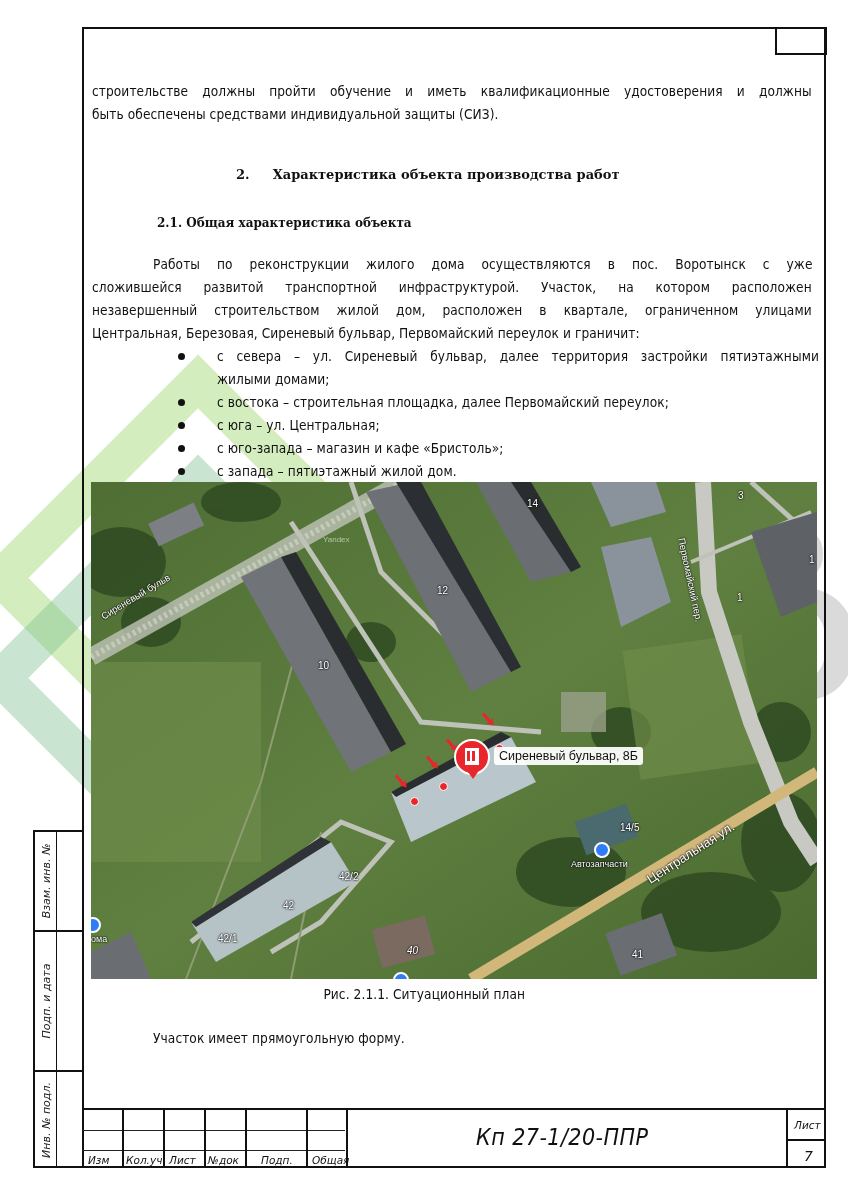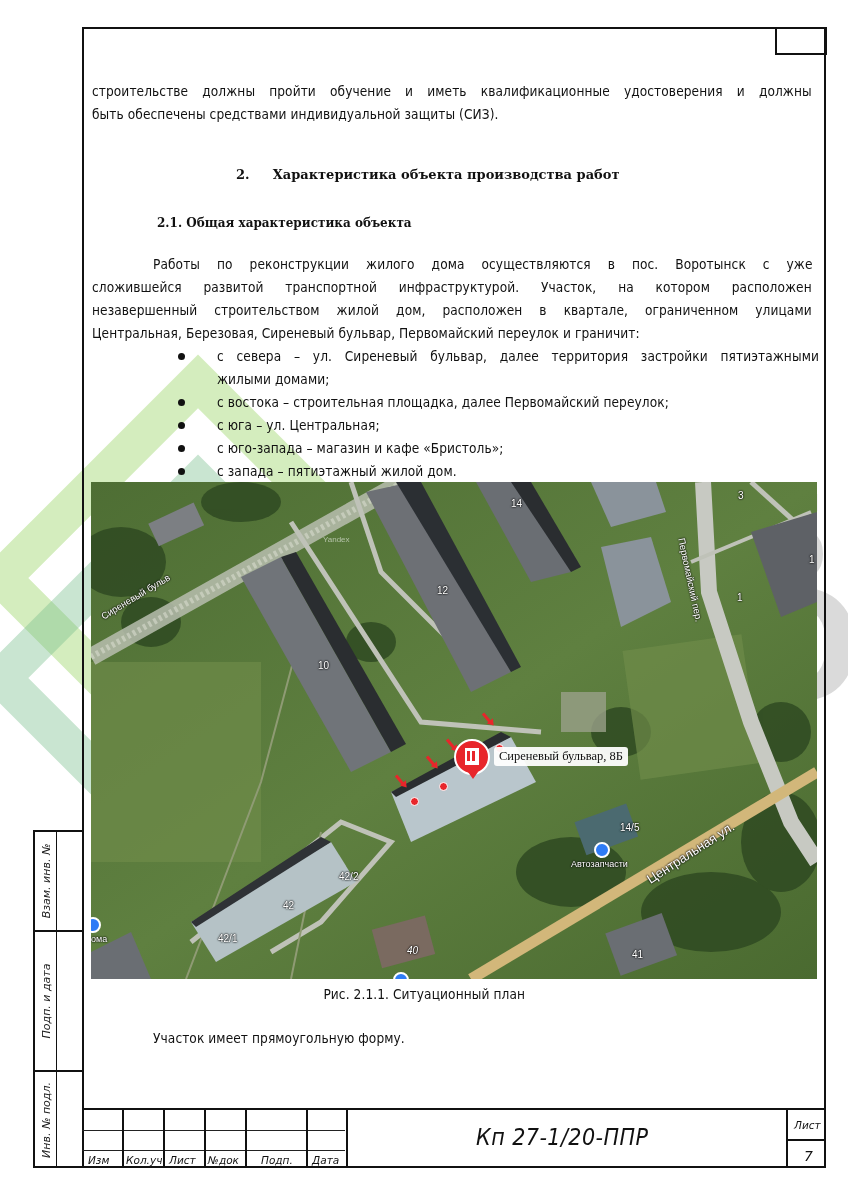--- a/index.html
+++ b/index.html
@@ -30,21 +30,21 @@
   .bullet-dot { position:absolute; width:7px; height:7px; border-radius:50%; background:#111; }
 
   
   .map { position:absolute; left:91px; top:482px; width:726px; height:497px; overflow:hidden; background:#5a7a3c; }
   .map svg { position:absolute; left:0; top:0; }
   .map-label { position:absolute; font-family:"Liberation Sans", sans-serif; font-size:10px; color:#fff; text-shadow:0 0 2px #000, 0 0 2px #000; white-space:nowrap; }
   .addr-pin { position:absolute; left:363px; top:257px; width:36px; height:36px; border-radius:50%; background:#e8262b; border:2px solid #fff; box-sizing:border-box; }
   .addr-pin-tail { position:absolute; left:377px; top:290px; width:0; height:0; border-left:5px solid transparent; border-right:5px solid transparent; border-top:7px solid #e8262b; }
   .addr-pin-icon { position:absolute; left:9px; top:7px; width:14px; height:17px; background:#fff; }
   .addr-pin-icon::before { content:""; position:absolute; left:2px; top:3px; width:3px; height:10px; background:#e8262b; box-shadow:5px 0 0 #e8262b; }
-  .addr-label { position:absolute; left:403px; top:265px; background:rgba(255,255,255,0.94); border-radius:3px; padding:2px 5px; font-family:Liberation Serif, serif; font-size:12.5px; color:#111; white-space:nowrap; }
+  .addr-label { position:absolute; left:403px; top:265px; background:rgba(255,255,255,0.94); border-radius:3px; padding:2px 5px; font-family:Liberation Sans, sans-serif; font-size:12.5px; color:#111; white-space:nowrap; }
   .red-dot { position:absolute; width:9px; height:9px; border-radius:50%; background:#e8262b; border:1.5px solid #fff; box-sizing:border-box; }
   .red-arrow { position:absolute; width:12px; height:3px; background:#e8262b; transform-origin:left center; }
   .red-arrow::after { content:""; position:absolute; right:-4px; top:-3px; border-left:6px solid #e8262b; border-top:4.5px solid transparent; border-bottom:4.5px solid transparent; }
   .poi { position:absolute; width:16px; height:16px; border-radius:50%; background:#2f7cf6; border:2px solid #fff; box-sizing:border-box; }
 
   
   .caption { position:absolute; left:0; width:848px; top:984px; text-align:center; }
 
   
   .tb { position:absolute; left:82px; top:1108px; width:744px; height:60px; border-top:2px solid #111; box-sizing:border-box; }
@@ -235,21 +235,21 @@
       <rect x="60" y="30" width="50" height="25" fill="#7c7f83" transform="rotate(-25 85 42)"></rect>
     </g>
   </svg>
 
   <div class="map-label" style="left:8px;top:130px;transform:rotate(-31deg);transform-origin:left top;font-size:9.5px;">Сиреневый бульв</div>
   <div class="map-label" style="left:596px;top:55px;transform:rotate(78deg);transform-origin:left top;font-size:9.5px;">Первомайский пер.</div>
   <div class="map-label" style="left:553px;top:392px;transform:rotate(-33deg);transform-origin:left top;font-size:13px;">Центральная ул.</div>
 
   <div class="map-label" style="left:232px;top:53px;font-size:8px;color:rgba(255,255,255,0.55);text-shadow:none;">Yandex</div>
 
-  <div class="map-label" style="left:420px;top:16px;">14</div>
+  <div class="map-label" style="left:436px;top:16px;">14</div>
   <div class="map-label" style="left:647px;top:8px;">3</div>
   <div class="map-label" style="left:646px;top:110px;">1</div>
   <div class="map-label" style="left:346px;top:103px;">12</div>
   <div class="map-label" style="left:227px;top:178px;">10</div>
   <div class="map-label" style="left:529px;top:340px;">14/5</div>
   <div class="map-label" style="left:248px;top:389px;">42/2</div>
   <div class="map-label" style="left:192px;top:418px;text-align:center;">42</div>
   <div class="map-label" style="left:127px;top:451px;">42/1</div>
   <div class="map-label" style="left:316px;top:463px;font-style:italic;">40</div>
   <div class="map-label" style="left:541px;top:467px;">41</div>
@@ -311,19 +311,19 @@
   <div class="tb-vline" style="left:163px;"></div>
   <div class="tb-vline" style="left:224px;"></div>
   <div class="tb-vline" style="left:264px;"></div>
   <div class="tb-vline" style="left:704px;"></div>
 
   <div class="tb-small" style="left:6px;top:44px;">Изм</div>
   <div class="tb-small" style="left:44px;top:44px;">Кол.уч</div>
   <div class="tb-small" style="left:87px;top:44px;">Лист</div>
   <div class="tb-small" style="left:126px;top:44px;">№док</div>
   <div class="tb-small" style="left:179px;top:44px;">Подп.</div>
-  <div class="tb-small" style="left:230px;top:44px;">Дата</div>
+  <div class="tb-small" style="left:230px;top:44px;">Общая</div>
 
   <div class="tb-code">Кп 27-1/20-ППР</div>
 
   <div class="tb-small" style="left:712px;top:9px;">Лист</div>
   <div class="tb-small" style="left:722px;top:38px;font-size:14px;">7</div>
 </div>
 
 </body></html>

